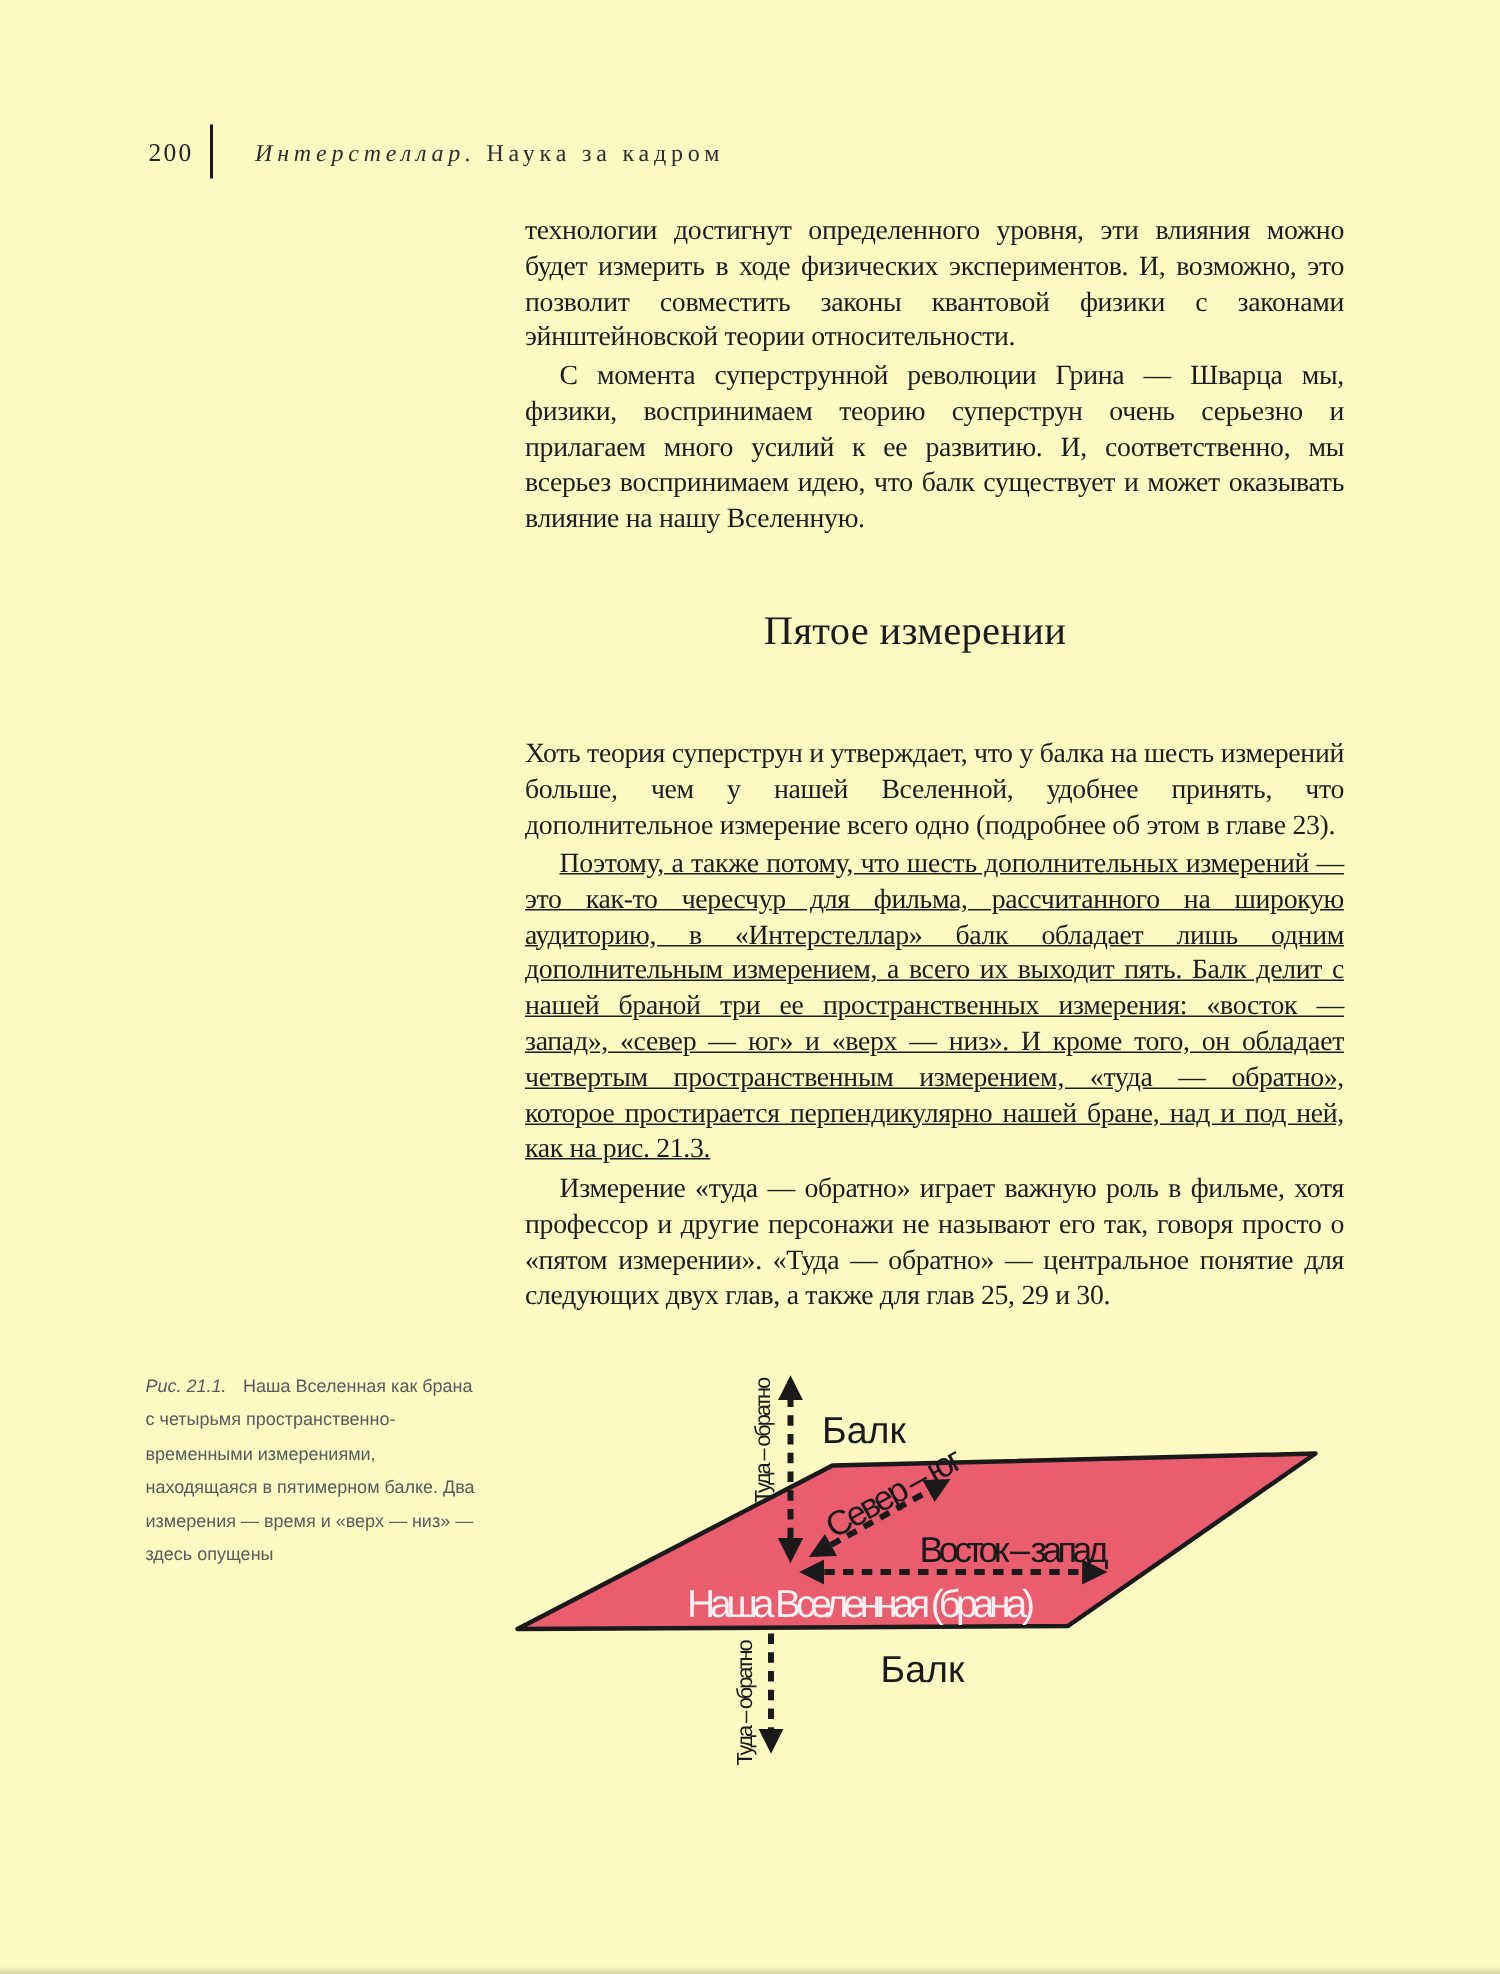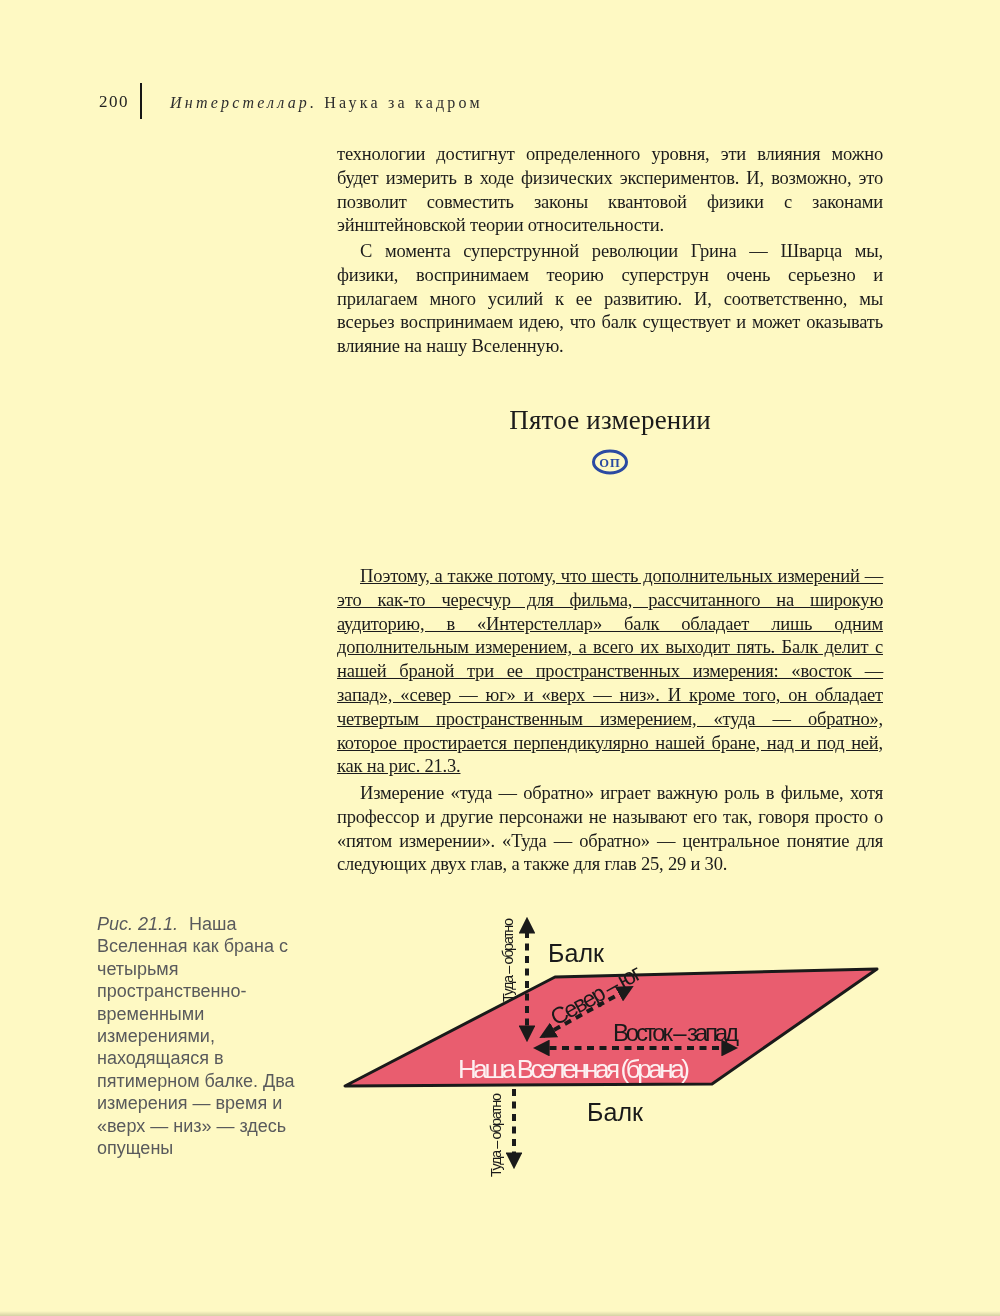--- a/index.html
+++ b/index.html
@@ -6,32 +6,32 @@
   .page{position:relative;width:1000px;height:1316px;background:#fef9c3;overflow:hidden;
         font-family:"Liberation Serif", serif;color:#1e1e1e;padding-left:28px;}
 
   
   .pagenum{position:absolute;left:99px;top:92px;font-size:17px;letter-spacing:1.5px;color:#222;}
   .headrule{position:absolute;left:140px;top:83px;width:2px;height:36px;background:#161616;}
   .runhead{position:absolute;left:170px;top:94px;font-size:16px;color:#2e2e2e;letter-spacing:3.2px;white-space:nowrap;}
   .runhead .it{font-style:italic;margin-right:7px;}
 
   
-  .para{position:absolute;left:337px;width:546px;font-size:18.5px;line-height:23.8px;
+  .para{position:absolute;left:350px;width:546px;font-size:18.5px;line-height:23.8px;
         text-align:justify;color:#1c1c1c;letter-spacing:-0.2px;}
   .indent{text-indent:23px;}
   #p1{top:143px;} #p2{top:240px;} #p3{top:492px;} #p4{top:565px;text-decoration:underline;} #p5{top:782px;}
 
   .heading{position:absolute;left:337px;width:546px;top:405px;margin:0;text-align:center;
            font-size:27px;font-weight:400;color:#1b1b1b;letter-spacing:0.2px;}
   .badgewrap{position:absolute;left:337px;width:546px;top:447px;text-align:center;}
 
   
   .caption{position:absolute;left:97px;top:913px;width:225px;
-           font-family:"Liberation Sans", sans-serif;font-size:18px;line-height:22.4px;color:#595a5c;}
+           font-family:"Liberation Sans", sans-serif;font-size:12px;line-height:22.4px;color:#595a5c;}
   .caption .lbl{font-style:italic;padding-right:11px;}
 
   
   .diagram{position:absolute;left:340px;top:905px;}
   .diagram text{font-family:"Liberation Sans", sans-serif;}
   .page-edge{position:absolute;left:0;right:0;bottom:0;height:5px;
              background:linear-gradient(to bottom, rgba(0,0,0,0), rgba(0,0,0,0.16));}
 </style>
 </head>
 <body>
@@ -42,27 +42,22 @@
   <div class="headrule"></div>
   <div class="runhead">
     <span class="it">Интерстеллар.</span><span>Наука за кадром</span>
   </div>
 
   <div class="para" id="p1">технологии достигнут определенного уровня, эти влияния можно будет измерить в ходе физических экспериментов. И, возможно, это позволит совместить законы квантовой физики с законами эйнштейновской теории относительности.</div>
   <div class="para indent" id="p2">С момента суперструнной революции Грина — Шварца мы, физики, воспринимаем теорию суперструн очень серьезно и прилагаем много усилий к ее развитию. И, соответственно, мы всерьез воспринимаем идею, что балк существует и может оказывать влияние на нашу Вселенную.</div>
 
   <h2 class="heading">Пятое измерении</h2>
 
-  <div class="badgewrap">
-    <svg width="44" height="30" viewBox="0 0 44 30">
-      <ellipse cx="22" cy="15" rx="16.5" ry="11" fill="none" stroke-width="3" stroke="#2b4aa2"></ellipse>
-      <text x="22" y="19.5" text-anchor="middle" font-size="12.5" font-weight="bold" letter-spacing="1" fill="#2b4aa2">ОП</text>
-    </svg>
-  </div>
 
+  <div class="para" id="p3">Хоть теория суперструн и утверждает, что у балка на шесть измерений больше, чем у нашей Вселенной, удобнее принять, что дополнительное измерение всего одно (подробнее об этом в главе 23).</div>
   <div class="para indent" id="p4">Поэтому, а также потому, что шесть дополнительных измерений — это как-то чересчур для фильма, рассчитанного на широкую аудиторию, в «Интерстеллар» балк обладает лишь одним дополнительным измерением, а всего их выходит пять. Балк делит с нашей браной три ее пространственных измерения: «восток — запад», «север — юг» и «верх — низ». И кроме того, он обладает четвертым пространственным измерением, «туда — обратно», которое простирается перпендикулярно нашей бране, над и под ней, как на рис. 21.3.</div>
   <div class="para indent" id="p5">Измерение «туда — обратно» играет важную роль в фильме, хотя профессор и другие персонажи не называют его так, говоря просто о «пятом измерении». «Туда — обратно» — центральное понятие для следующих двух глав, а также для глав 25, 29 и 30.</div>
 
   <div class="caption">
     <span class="lbl">Рис. 21.1.</span><span>Наша Вселенная как брана с четырьмя пространственно-временными измерениями, находящаяся в пятимерном балке. Два измерения — время и «верх — низ» — здесь опущены</span>
   </div>
 
   <svg class="diagram" width="560" height="290" viewBox="0 0 560 290">
     <defs>
       <marker id="arw" viewBox="0 0 10 10" refX="7.5" refY="5" markerWidth="4.2" markerHeight="4.2" orient="auto-start-reverse">

